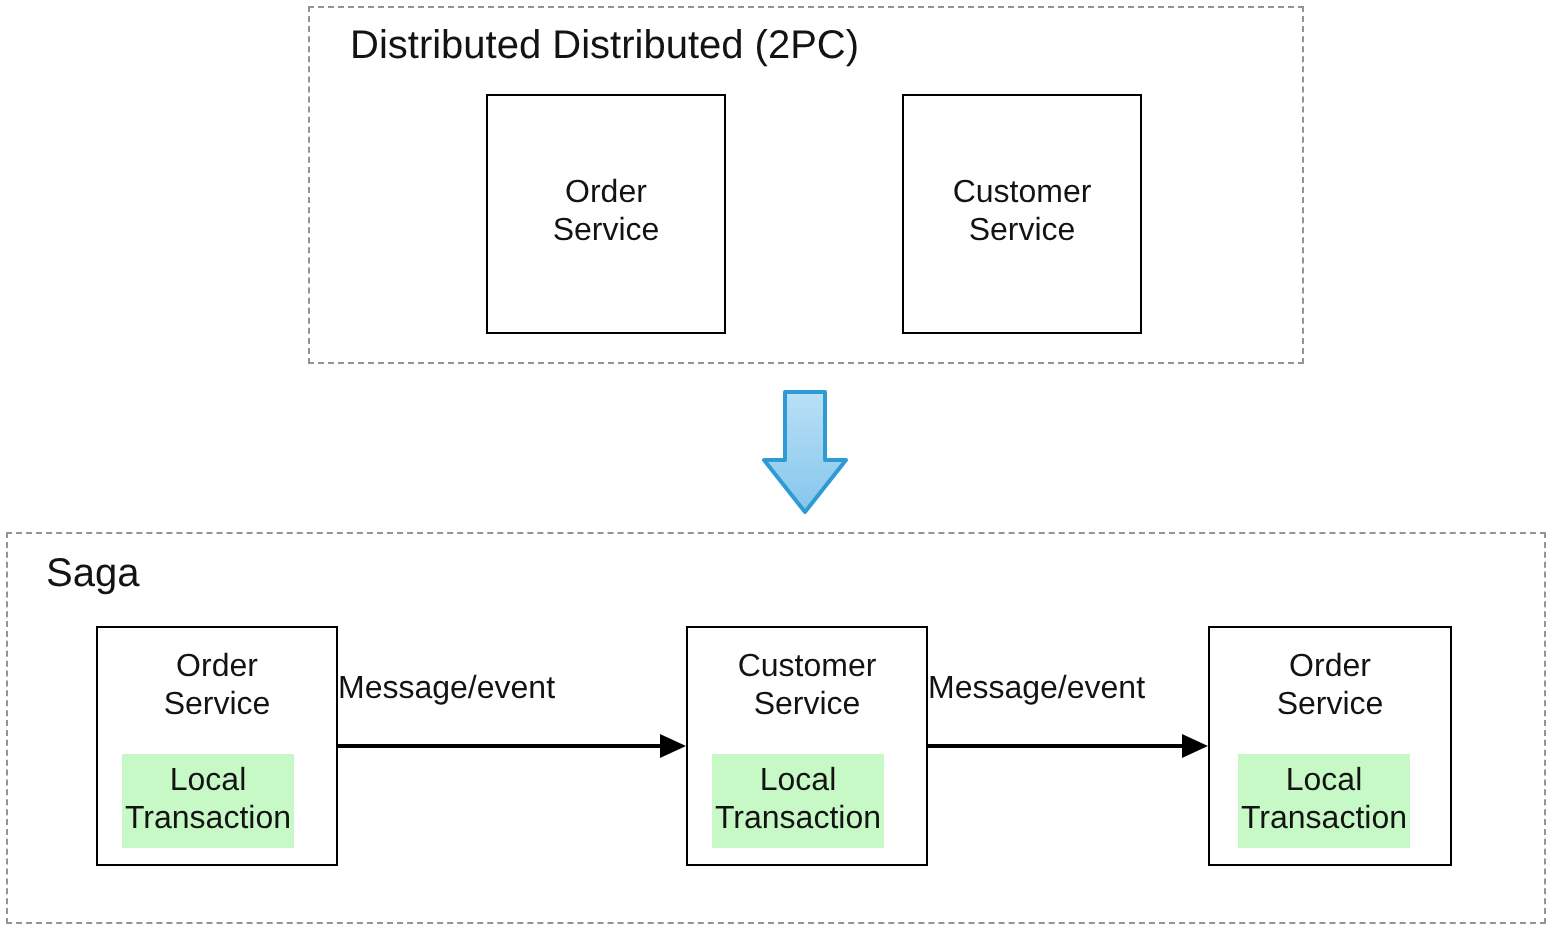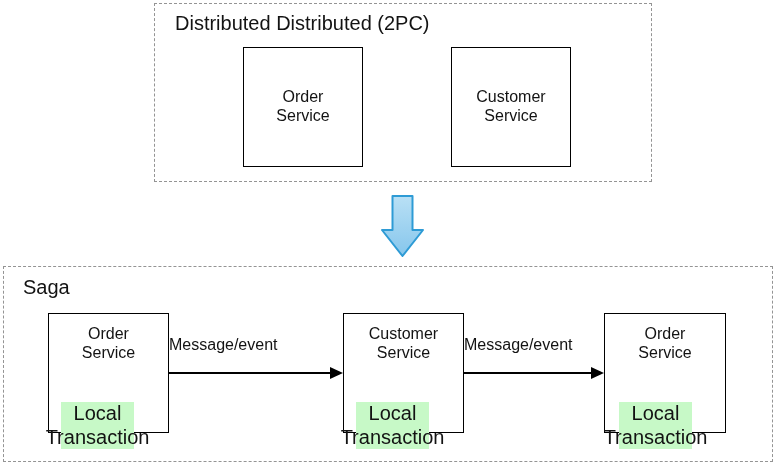--- a/index.html
+++ b/index.html
@@ -10,23 +10,23 @@
   .dashed-group { position:absolute; border:1px dashed #949494; background:transparent; }
   .group-title { position:absolute; font-size:20px; color:#131313; white-space:nowrap; }
 
   .node-box { position:absolute; border:1.5px solid #000000; background:#ffffff;
               display:flex; align-items:center; justify-content:center;
               text-align:center; font-size:16px; line-height:1.18; white-space:pre-line; }
 
   .service-box { position:absolute; border:1.5px solid #000000; background:#ffffff; }
   .service-label { position:absolute; top:11px; left:0; width:100%; text-align:center;
                    font-size:16px; line-height:1.18; white-space:pre-line; }
-  .local-box { position:absolute; left:12px; top:63px; width:73px; height:47px;
+  .local-box { position:absolute; left:12px; top:63px; width:86px; height:47px;
                display:flex; align-items:center; justify-content:center;
-               text-align:center; font-size:20px; line-height:1.18; white-space:pre-line;margin-top:25px; }
+               text-align:center; font-size:16px; line-height:1.18; white-space:pre-line; }
 
   .edge-line { position:absolute; height:2px; background:#000000; }
   .edge-head { position:absolute; right:-13px; top:-5px; width:0; height:0;
                border-left:13px solid #000000; border-top:6px solid transparent;
                border-bottom:6px solid transparent; }
   .edge-label { position:absolute; text-align:left; font-size:16px; white-space:nowrap; }
 
   .big-arrow { position:absolute; left:381px; top:195px; }
 </style>
 </head>

